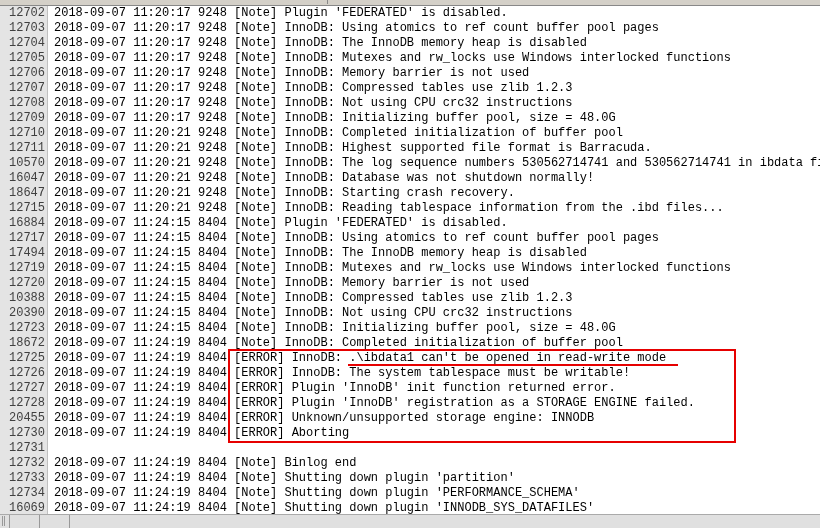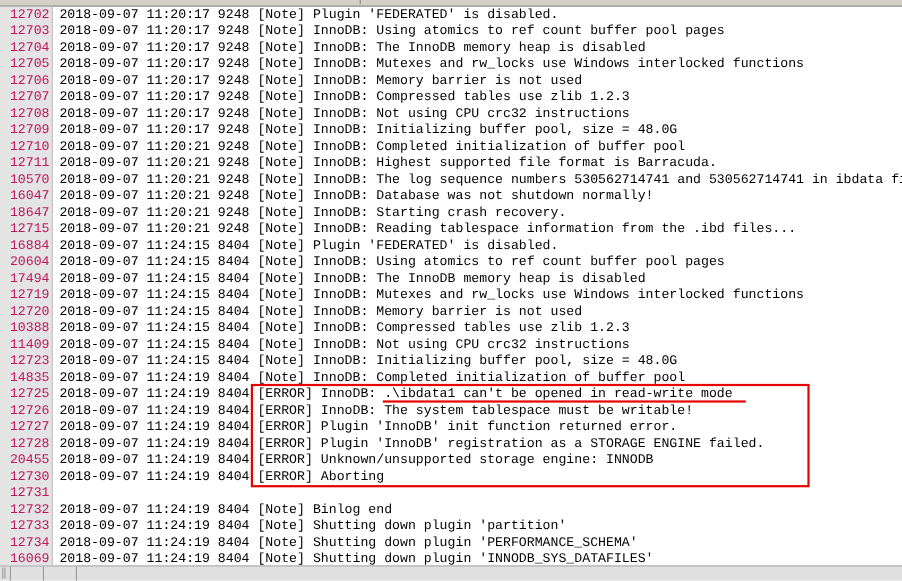--- a/index.html
+++ b/index.html
@@ -28,21 +28,21 @@
     display: flex;
     height: 508px;
     overflow: hidden;
   }
   .gutter {
     width: 48px;
     background: #e4e4e4;
     border-right: 1px solid #c0c0c0;
     text-align: right;
     padding-right: 2px;
-    color: #be185d;
+    color: #404040;
     flex: none;
     user-select: none;
   }
   .lines {
     padding-left: 6px;
     white-space: pre;
     position: relative;
     flex: 1;
   }
   .row { height: 15px; }
@@ -96,28 +96,28 @@
       <div class="row">12707</div>
       <div class="row">12708</div>
       <div class="row">12709</div>
       <div class="row">12710</div>
       <div class="row">12711</div>
       <div class="row">10570</div>
       <div class="row">16047</div>
       <div class="row">18647</div>
       <div class="row">12715</div>
       <div class="row">16884</div>
-      <div class="row">20604</div>
+      <div class="row">12717</div>
       <div class="row">17494</div>
       <div class="row">12719</div>
       <div class="row">12720</div>
       <div class="row">10388</div>
-      <div class="row">11409</div>
+      <div class="row">20390</div>
       <div class="row">12723</div>
-      <div class="row">14835</div>
+      <div class="row">18672</div>
       <div class="row">12725</div>
       <div class="row">12726</div>
       <div class="row">12727</div>
       <div class="row">12728</div>
       <div class="row">20455</div>
       <div class="row">12730</div>
       <div class="row">12731</div>
       <div class="row">12732</div>
       <div class="row">12733</div>
       <div class="row">12734</div>

